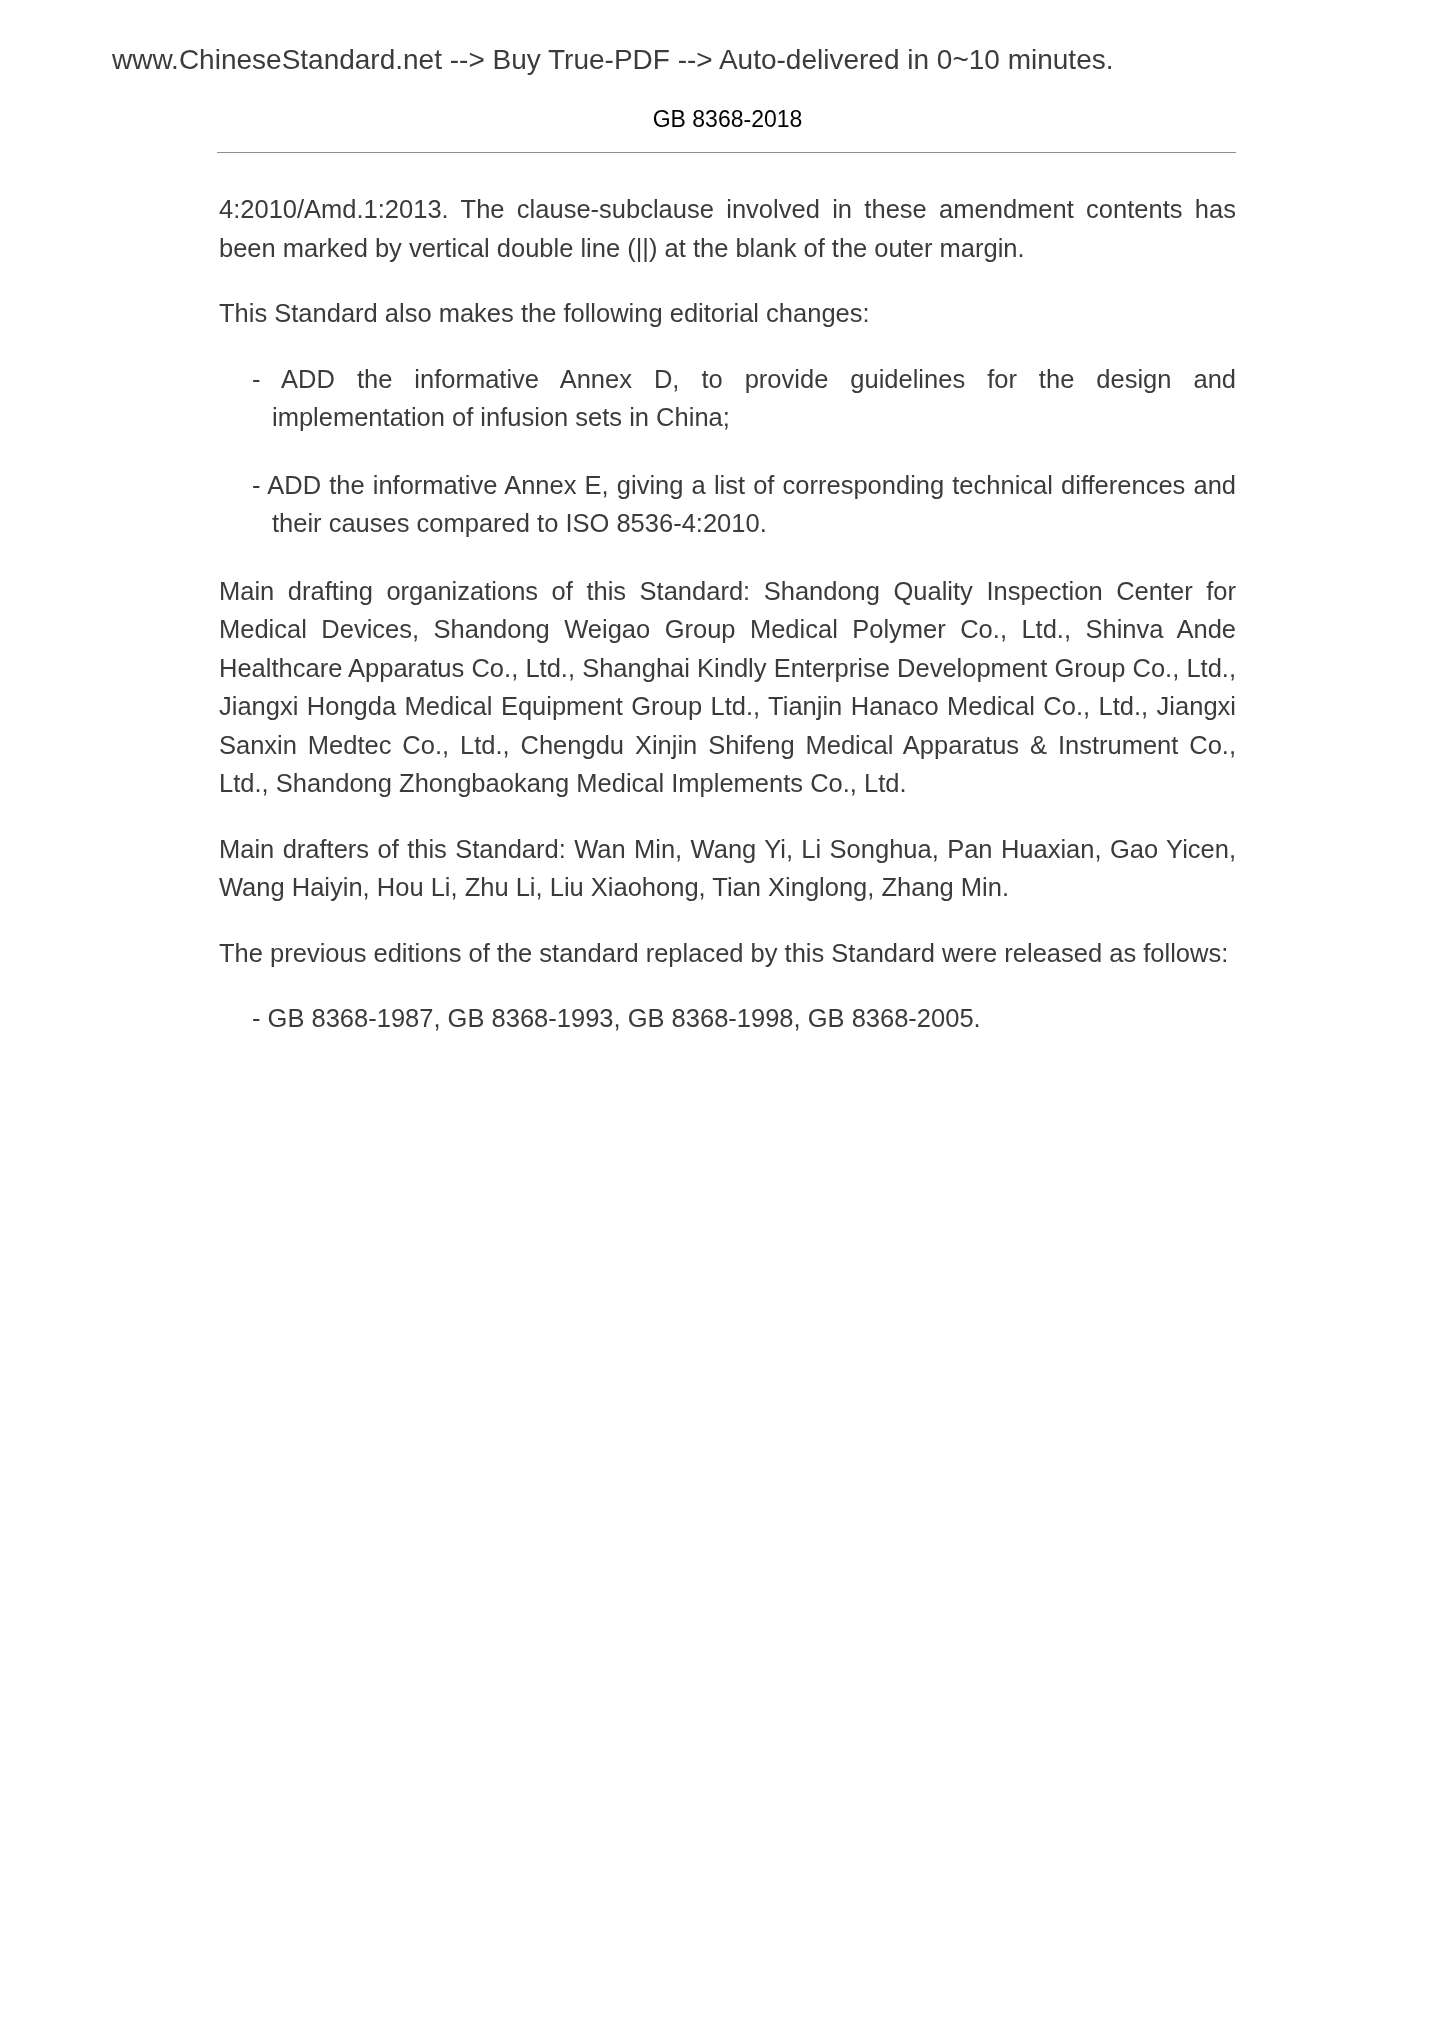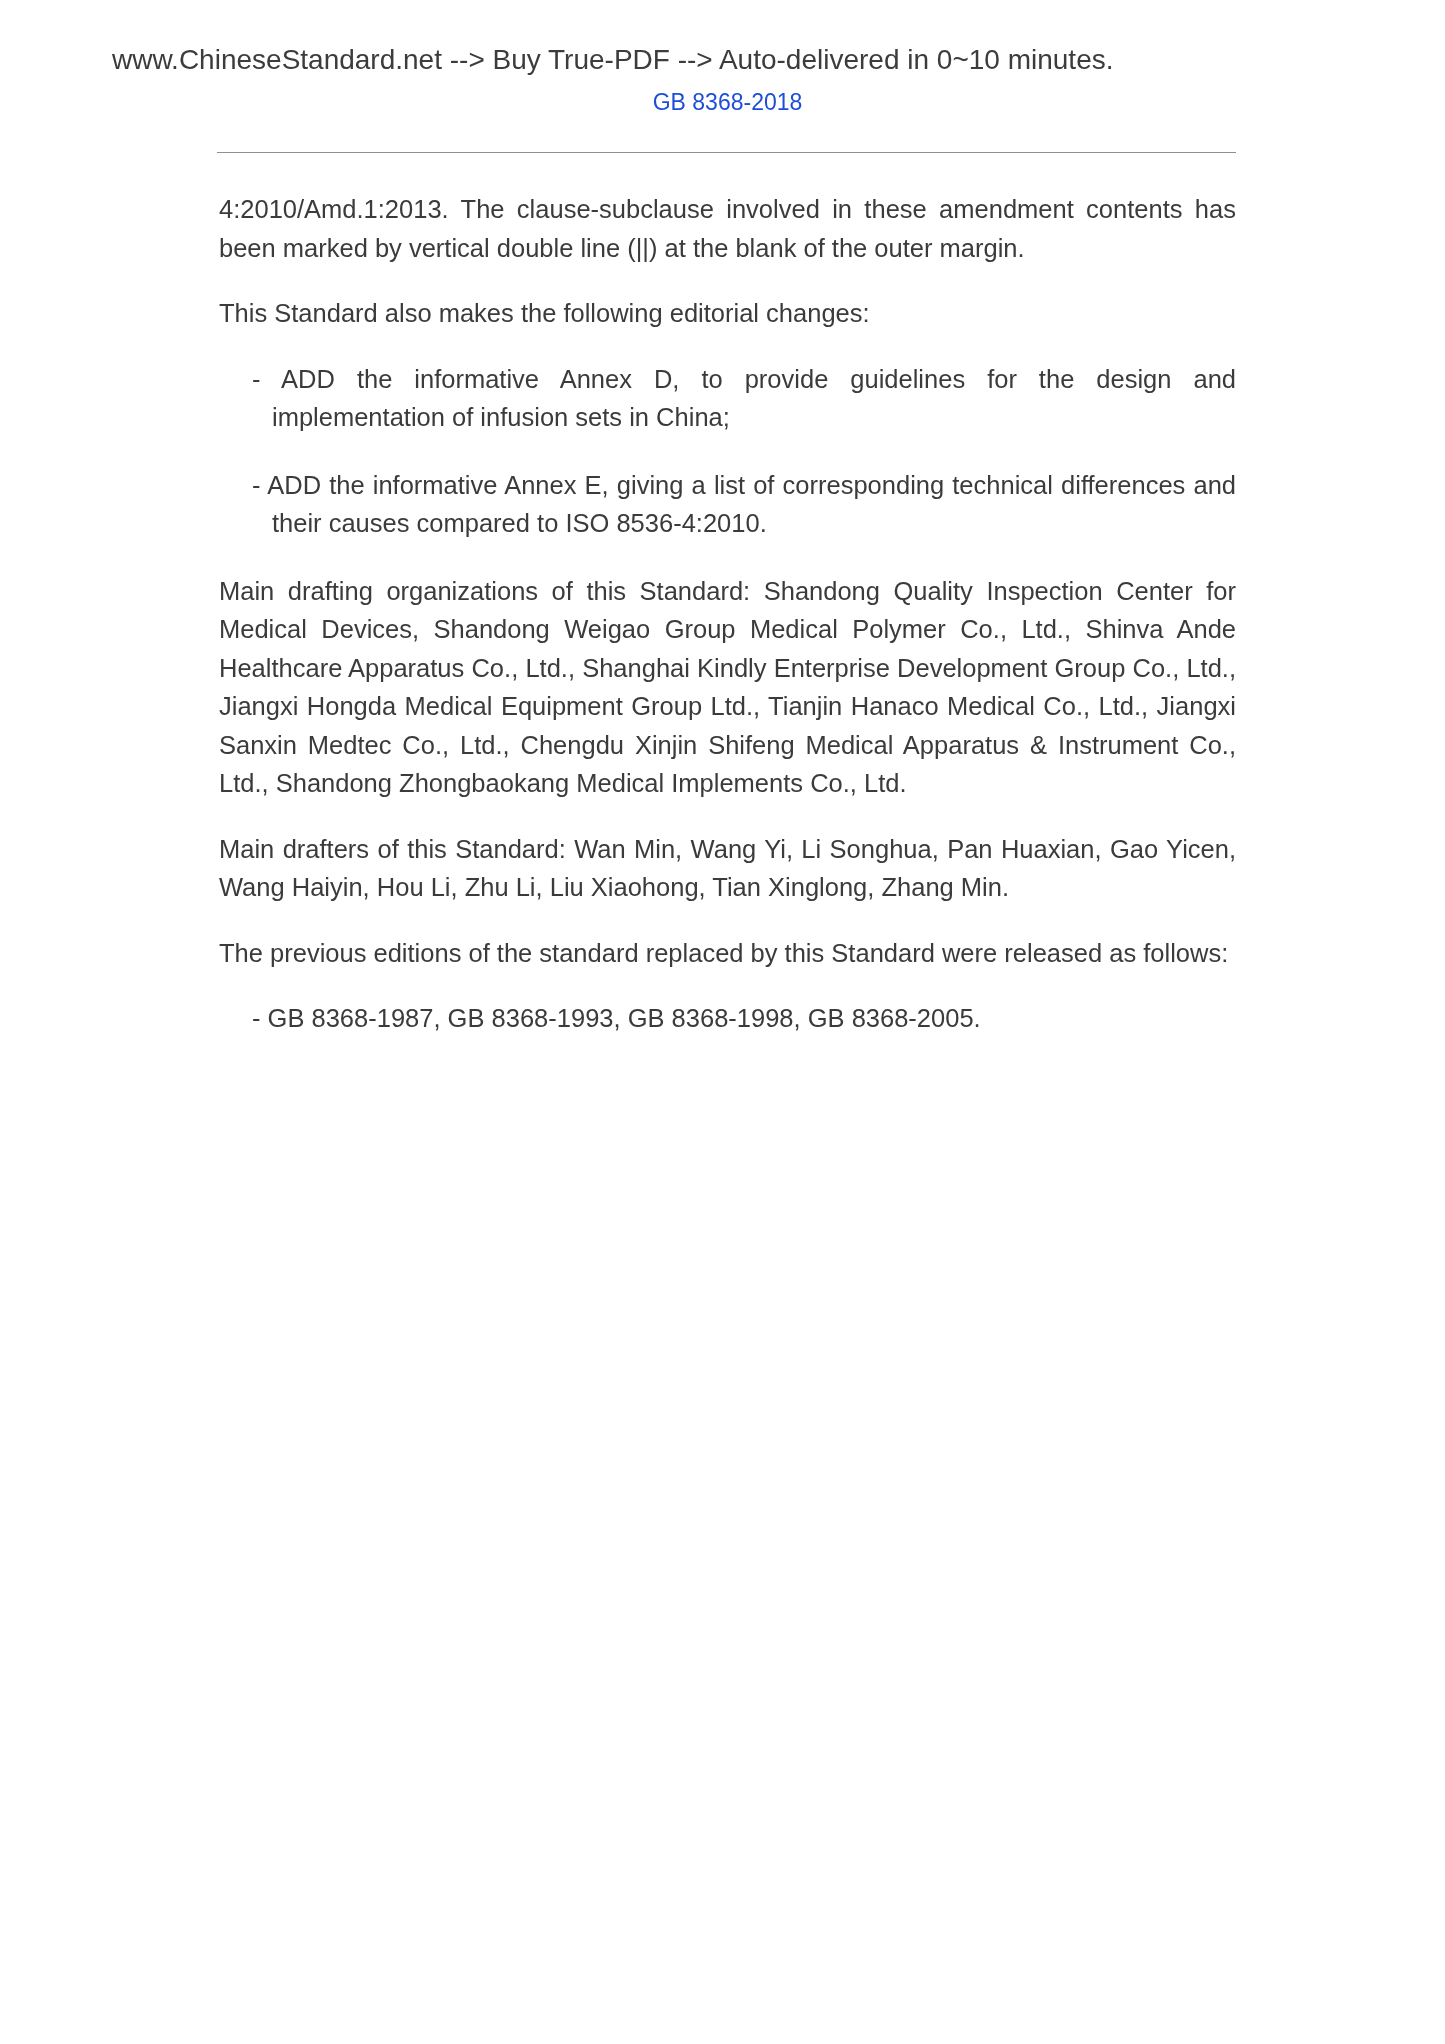--- a/index.html
+++ b/index.html
@@ -20,25 +20,25 @@
     position: absolute;
     left: 112px;
     top: 44px;
     font-size: 28px;
     color: #3c3c3c;
     white-space: nowrap;
   }
   .doc-code {
     position: absolute;
     left: 219px;
-    top: 89px;
+    top: 106px;
     width: 1017px;
     text-align: center;
     font-size: 23px;
-    color: #1d4ed8;
+    color: #000000;
   }
   .rule {
     position: absolute;
     left: 217px;
     width: 1019px;
     height: 0;
     border-top: 1px solid #8f8f8f;
   }
   .header-rule { top: 152px; }
 

